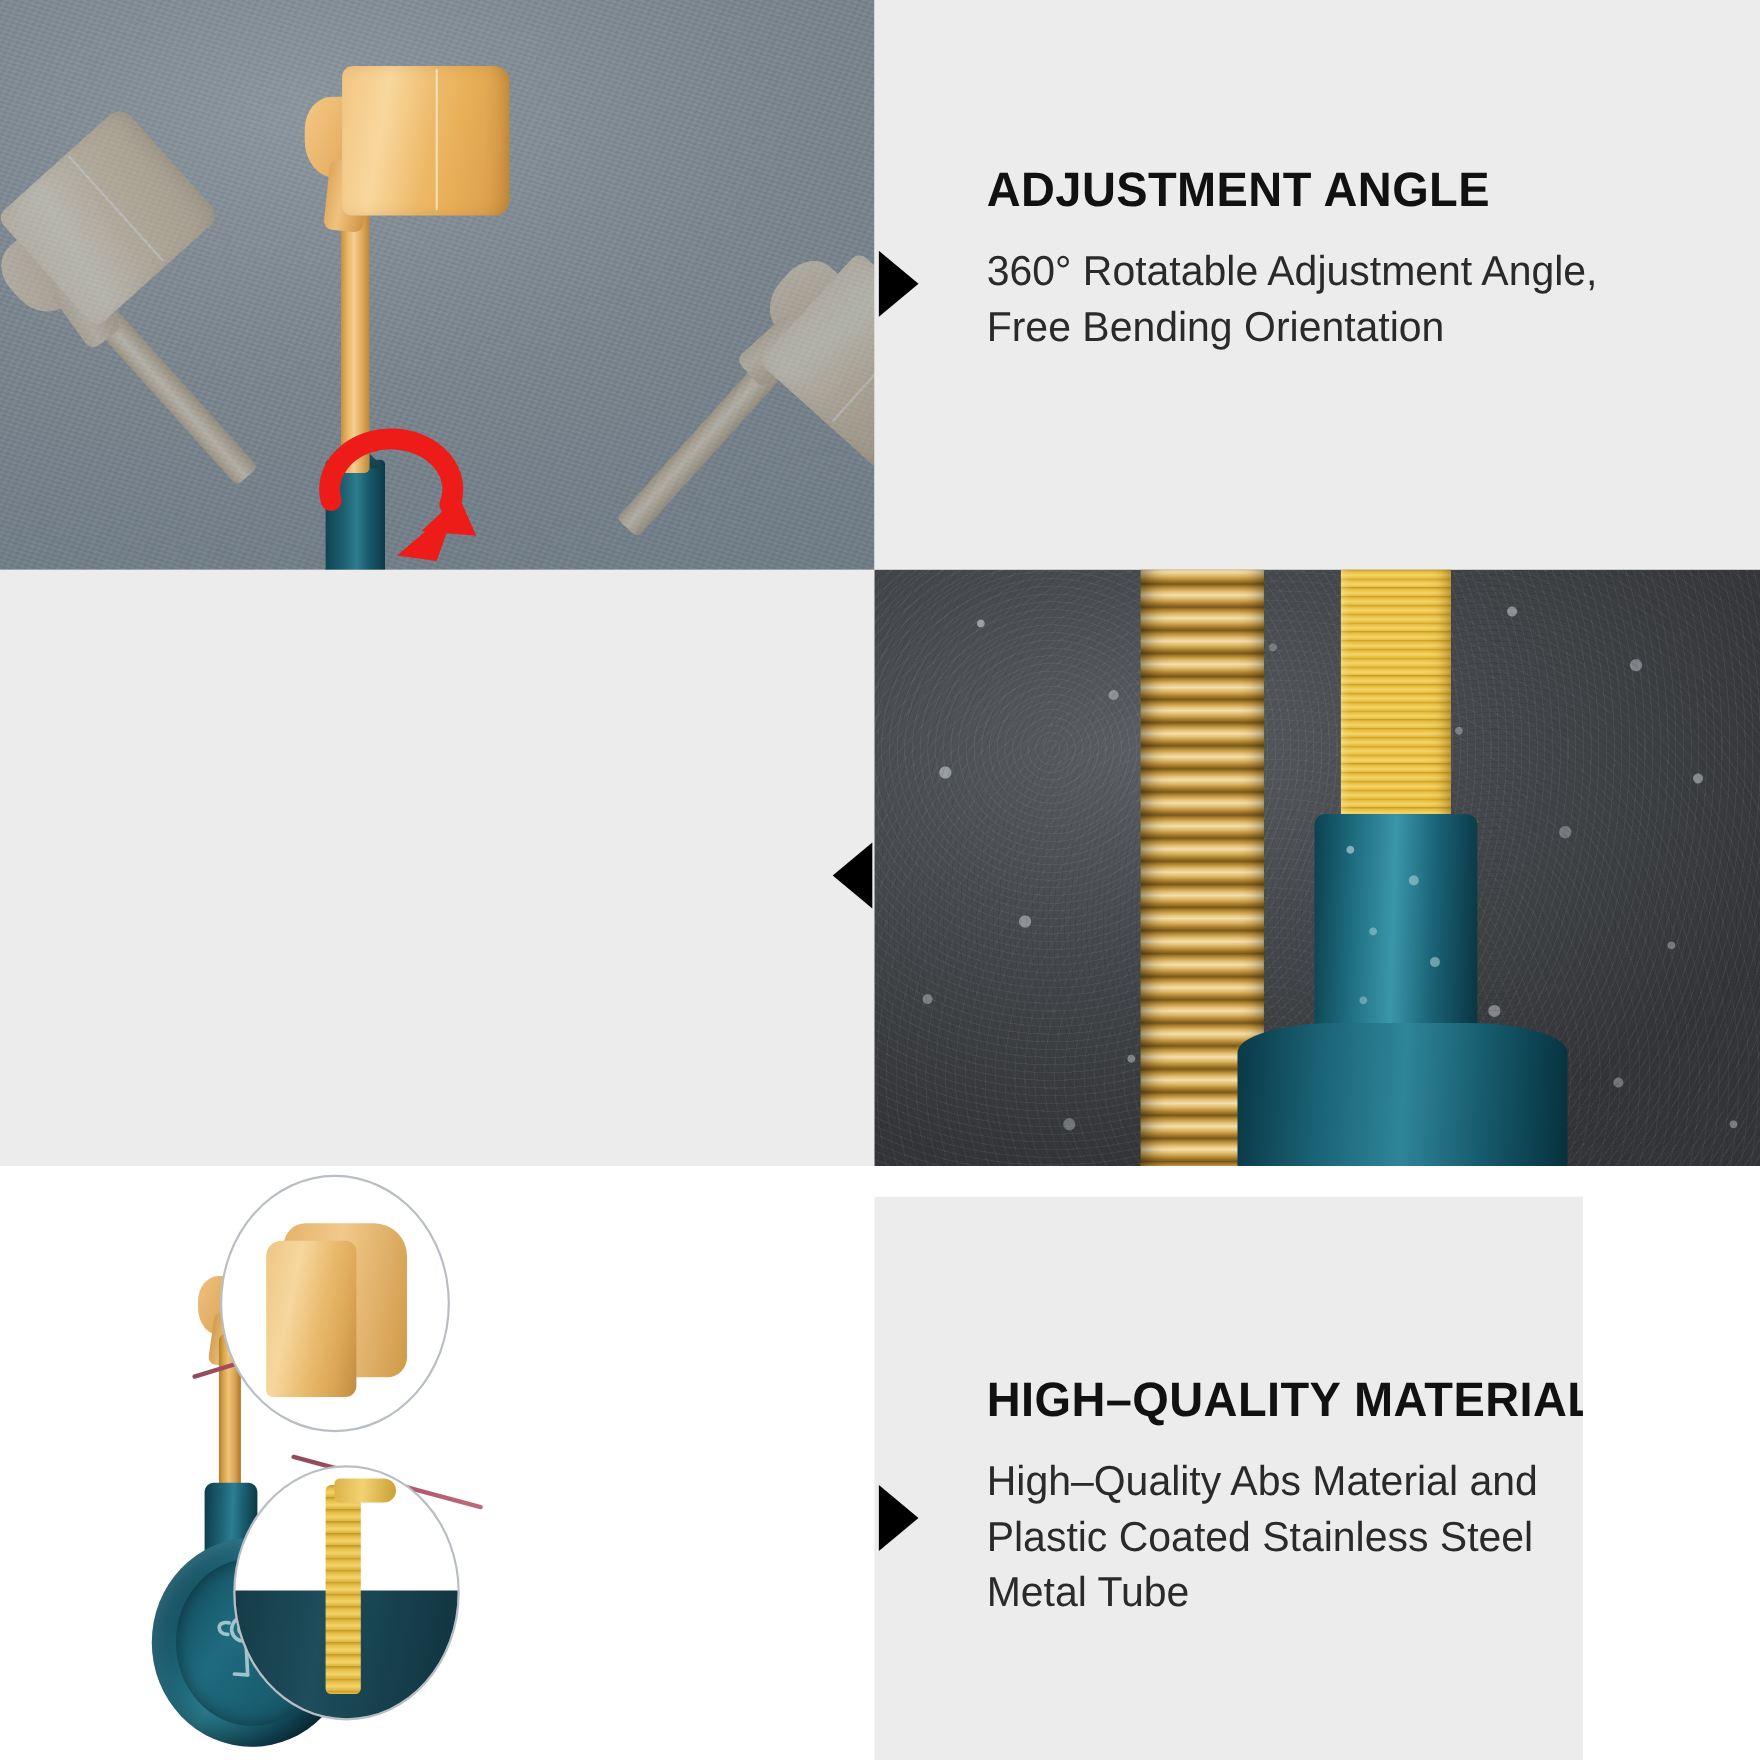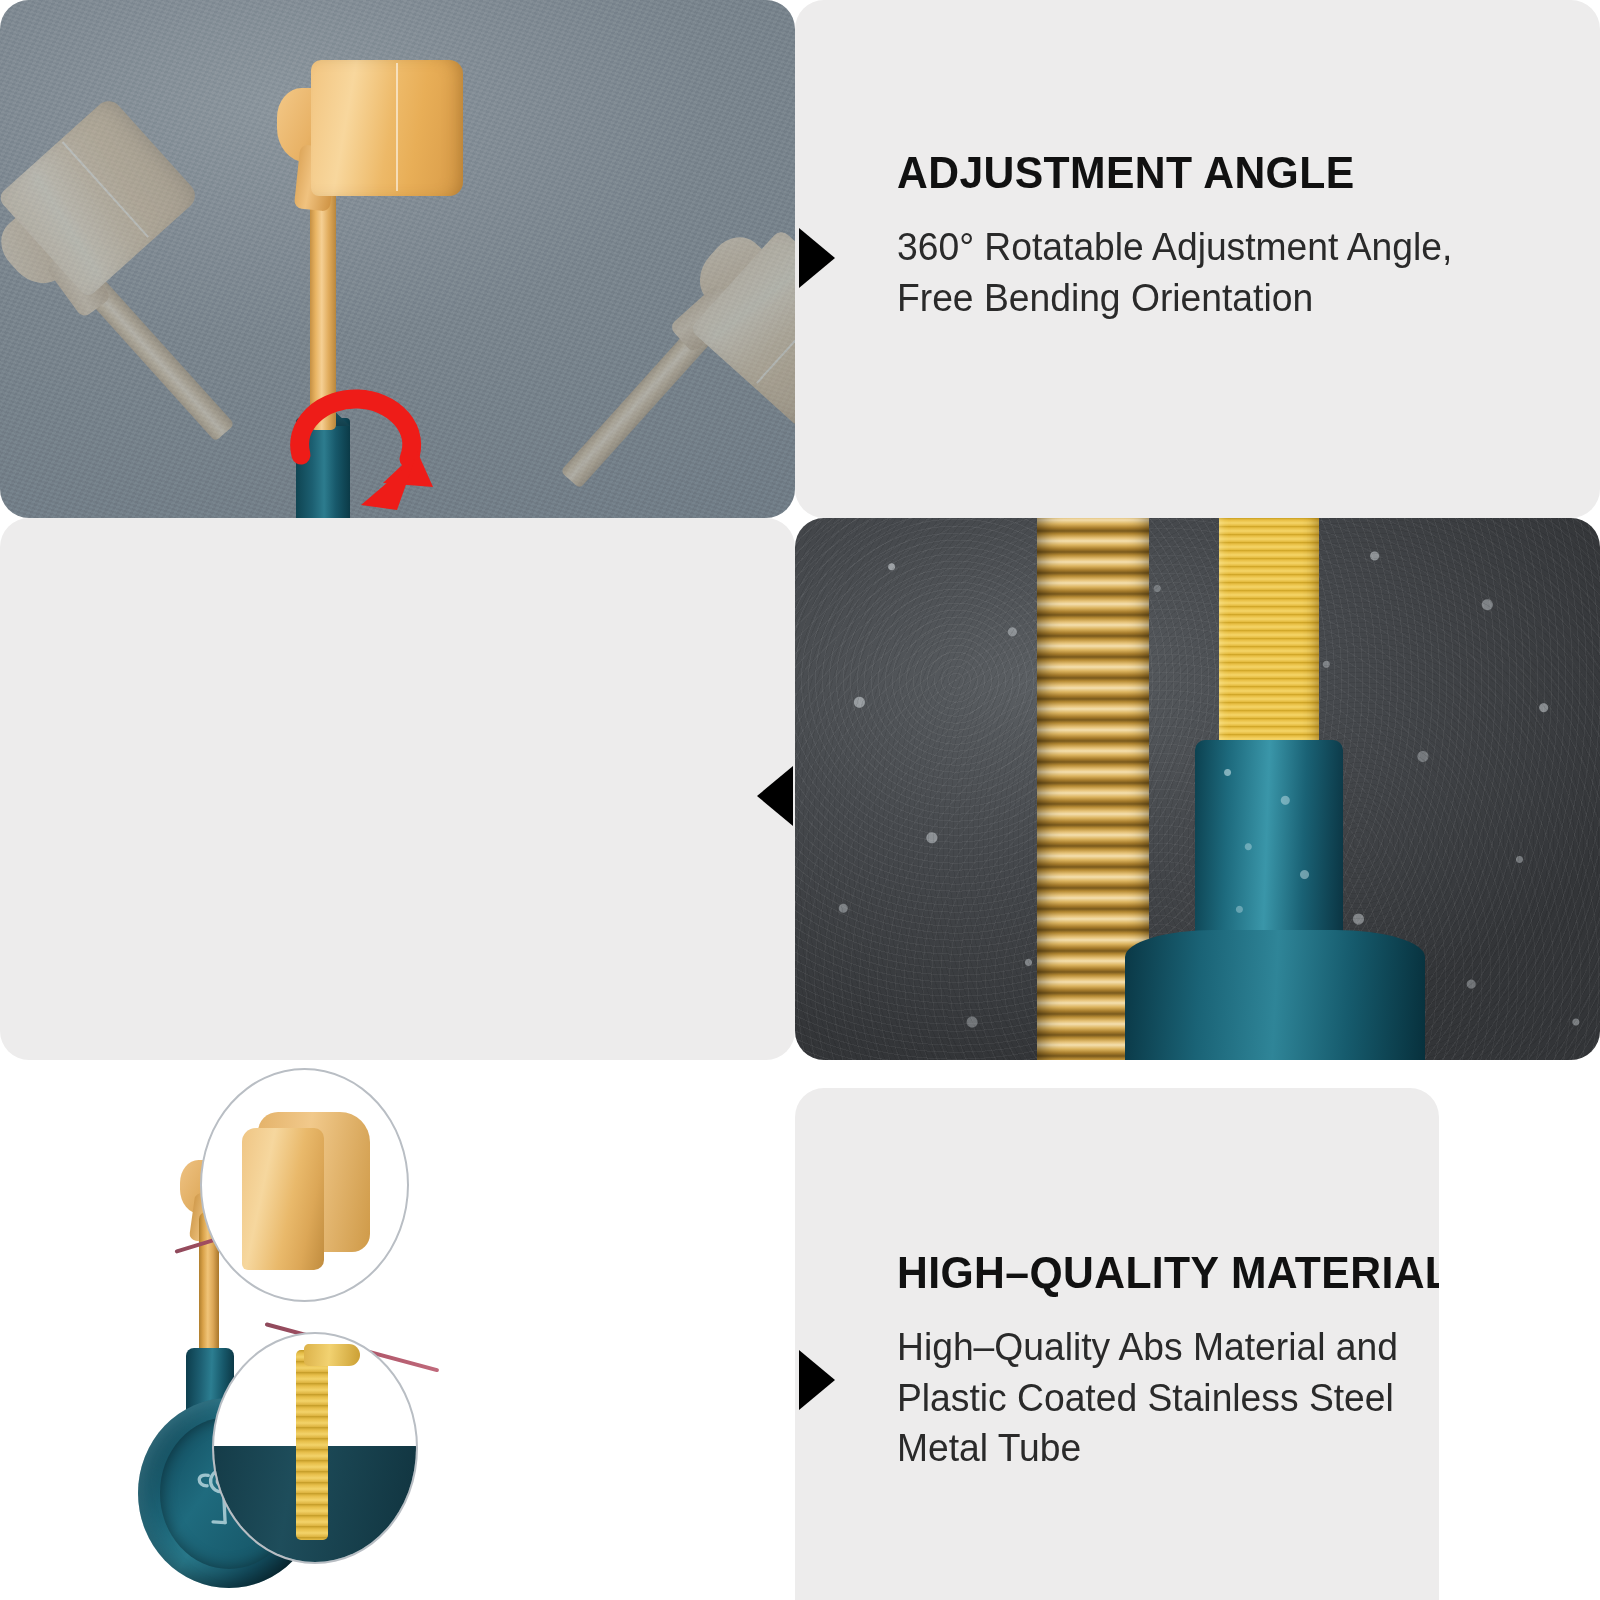--- a/index.html
+++ b/index.html
@@ -6,21 +6,21 @@
   html,body{margin:0;padding:0;}
   body{
     width:1600px;height:1600px;
     background:#ffffff;
     font-family:"Liberation Sans","DejaVu Sans",sans-serif;
     overflow:hidden;
   }
   .board{position:relative;width:1600px;height:1600px;overflow:hidden;background:#ffffff;}
 
   
-  .panel{position:absolute;overflow:hidden;border-radius:29px;}
+  .panel{position:absolute;overflow:hidden;}
 
   
   .textpanel{background:#edecec;}
   .tp-inner{position:absolute;}
   .tp-title{
     font-weight:bold;
     font-size:44px;
     letter-spacing:0.4px;
     color:#111111;
     line-height:1.05;

